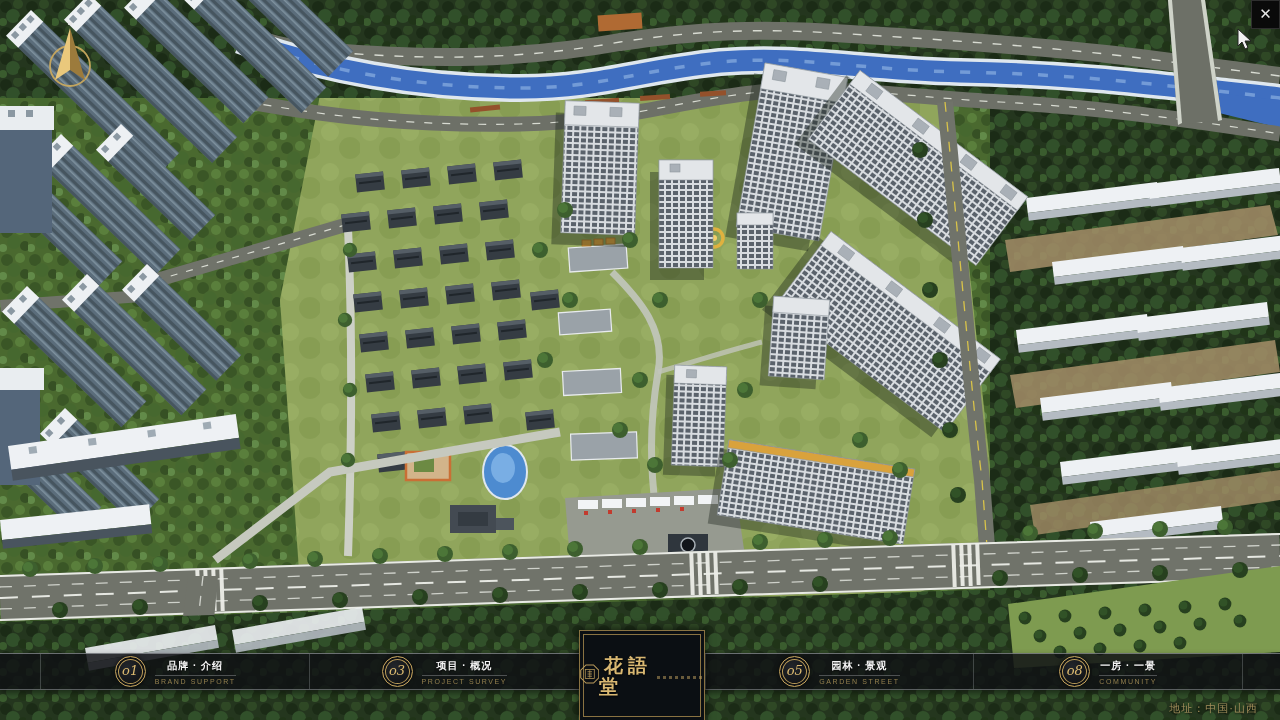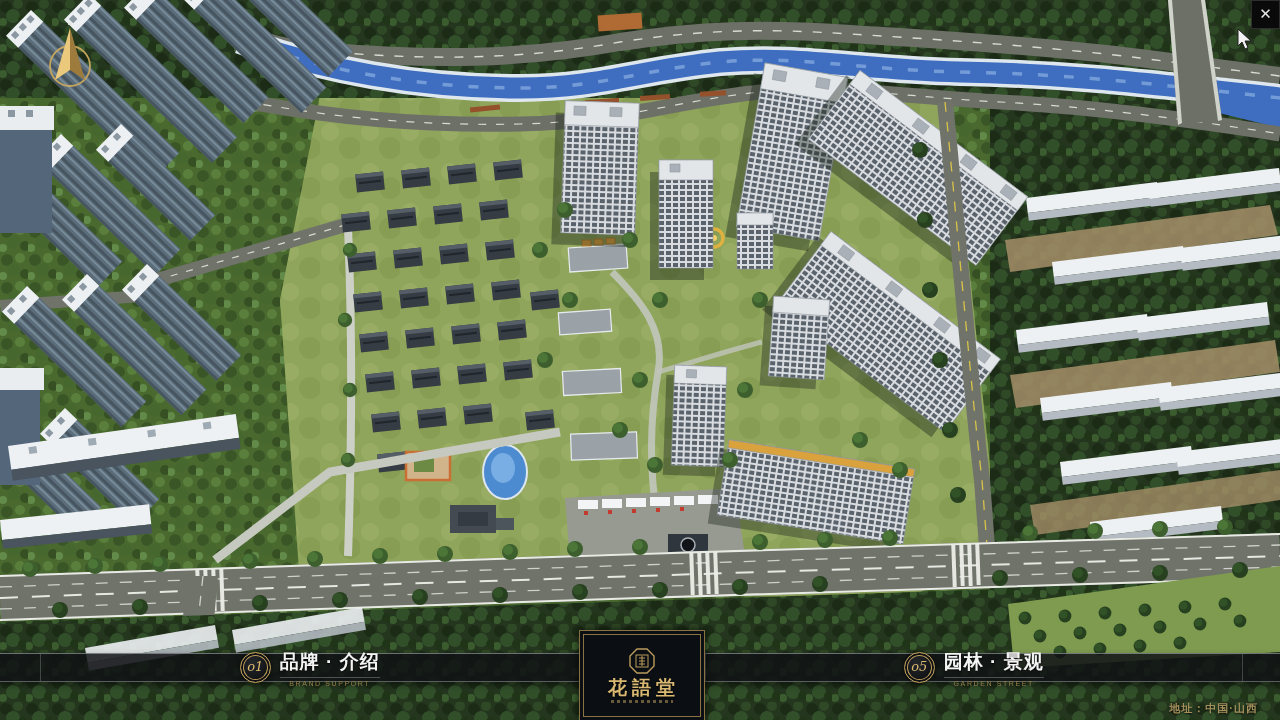--- a/index.html
+++ b/index.html
@@ -10,59 +10,59 @@
   
   .compass{position:absolute;left:38px;top:22px;width:64px;height:72px;pointer-events:none;}
 
   
   .close-btn{position:absolute;right:0;top:0;width:29px;height:29px;background:#0a0a0a;
              border:1px solid #2e2e2e;color:#e8e8e8;font-size:15px;line-height:27px;text-align:center;
              cursor:pointer;padding:0;font-family:"DejaVu Sans",sans-serif;}
   .cursor{position:absolute;left:1236px;top:28px;width:18px;height:24px;pointer-events:none;}
 
   
-  .navbar{position:absolute;left:0;right:0;top:653px;height:29px;display:flex;align-items:stretch;
+  .navbar{position:absolute;left:0;right:0;top:653px;height:37px;display:flex;align-items:stretch;
           background:rgba(15,17,20,0.84);
           border-top:1px solid rgba(215,220,226,0.45);
           border-bottom:1px solid rgba(205,210,216,0.38);
           box-shadow:0 3px 6px rgba(0,0,0,0.45);
           padding-left:40px;padding-right:37px;box-sizing:border-box;}
   .nav-group{flex:1;display:flex;min-width:0;}
   .nav-item{flex:1;display:flex;align-items:center;justify-content:center;gap:9px;
             border-left:1px solid rgba(225,230,235,0.22);cursor:pointer;min-width:0;}
   .nav-right .nav-item:last-child{border-right:1px solid rgba(225,230,235,0.22);}
   .badge{width:29px;height:29px;border-radius:50%;flex:0 0 29px;
          border:1px solid #c2a15c;
          background:radial-gradient(circle at 40% 35%,#23262b 0%,#0f1114 75%);
          box-shadow:inset 0 0 0 2px #0f1114,inset 0 0 0 3px rgba(196,163,92,0.95),0 0 4px rgba(0,0,0,0.6);
          display:flex;align-items:center;justify-content:center;}
   .badge span{font-family:"DejaVu Serif","Liberation Serif",serif;font-style:italic;
               font-size:13px;color:#dcba70;transform:translateY(-1px);}
   .nav-text{display:flex;flex-direction:column;align-items:center;min-width:0;}
-  .nav-zh{font-size:19px;font-weight:bold;color:#f4f4f4;letter-spacing:1px;white-space:nowrap;
+  .nav-zh{font-size:10px;font-weight:bold;color:#f4f4f4;letter-spacing:1px;white-space:nowrap;
           text-shadow:0 1px 2px rgba(0,0,0,0.8);}
   .nav-line{width:100%;height:1px;background:rgba(235,238,242,0.28);margin:2px 0 2px;}
   .nav-en{font-size:7px;color:#94804e;letter-spacing:1.6px;white-space:nowrap;}
 
   
   .logo{flex:0 0 124px;margin-top:-24px;height:89px;background:#0b0f13;
         border:1px solid #8a7342;
         box-shadow:inset 0 0 0 3px #0b0f13,inset 0 0 0 4px #8a7342,0 0 8px rgba(0,0,0,0.7);
-        display:flex;flex-direction:column;align-items:center;justify-content:center;
+        display:flex;align-items:center;justify-content:center;
         cursor:pointer;z-index:2;}
   .logo-emblem{width:26px;height:26px;margin-bottom:3px;}
   .logo-title{font-family:"DejaVu Serif","Liberation Serif",serif;font-weight:bold;
               font-size:19px;color:#d9b872;letter-spacing:5px;text-indent:5px;
               text-shadow:0 1px 2px rgba(0,0,0,0.9);line-height:1.1;}
   .logo-sub{margin-top:3px;width:62px;height:3px;opacity:0.55;
             background:repeating-linear-gradient(90deg,#b5975a 0 3px,transparent 3px 6px);}
 
   
   .address{position:absolute;right:22px;top:701px;font-size:11px;color:#a3905c;
-           letter-spacing:1px;text-shadow:0 1px 2px rgba(0,0,0,0.8);font-weight:bold;}
+           letter-spacing:1px;text-shadow:0 1px 2px rgba(0,0,0,0.8);}
 </style>
 </head>
 <body>
 
 <div class="stage">
 
 <svg class="scene" viewBox="0 0 1280 720" preserveAspectRatio="none">
 <defs>
   <pattern id="pTreesDark" width="26" height="26" patternUnits="userSpaceOnUse">
     <rect width="26" height="26" fill="#24361e"></rect>
@@ -490,20 +490,30 @@
     <div class="nav-item">
       <div class="badge">
             <span>o1</span>
           </div>
       <div class="nav-text">
         <div class="nav-zh">品牌 · 介绍</div>
         <div class="nav-line"></div>
         <div class="nav-en">BRAND SUPPORT</div>
       </div>
     </div>
+    <div class="nav-item">
+      <div class="badge">
+            <span>o3</span>
+          </div>
+      <div class="nav-text">
+        <div class="nav-zh">项目 · 概况</div>
+        <div class="nav-line"></div>
+        <div class="nav-en">PROJECT SURVEY</div>
+      </div>
+    </div>
   </div>
 
   <div class="logo">
     <svg class="logo-emblem" viewBox="0 0 26 26">
       <polygon points="8,1 18,1 25,8 25,18 18,25 8,25 1,18 1,8" fill="none" stroke="#bb9c5c" stroke-width="1.4"></polygon>
       <rect x="7" y="7" width="12" height="12" fill="none" stroke="#bb9c5c" stroke-width="1"></rect>
       <path d="M 10,10 h6 M 10,13 h6 M 10,16 h6 M 13,8 v10" stroke="#bb9c5c" stroke-width="1"></path>
     </svg>
     <div class="logo-title">花語堂</div>
     <div class="logo-sub"></div>
@@ -513,18 +523,28 @@
     <div class="nav-item">
       <div class="badge">
             <span>o5</span>
           </div>
       <div class="nav-text">
         <div class="nav-zh">园林 · 景观</div>
         <div class="nav-line"></div>
         <div class="nav-en">GARDEN STREET</div>
       </div>
     </div>
+    <div class="nav-item">
+      <div class="badge">
+            <span>o8</span>
+          </div>
+      <div class="nav-text">
+        <div class="nav-zh">一房 · 一景</div>
+        <div class="nav-line"></div>
+        <div class="nav-en">COMMUNITY</div>
+      </div>
+    </div>
   </div>
 </nav>
 
 <div class="address">地址：中国·山西</div>
 
 </div>
 
 </body></html>

